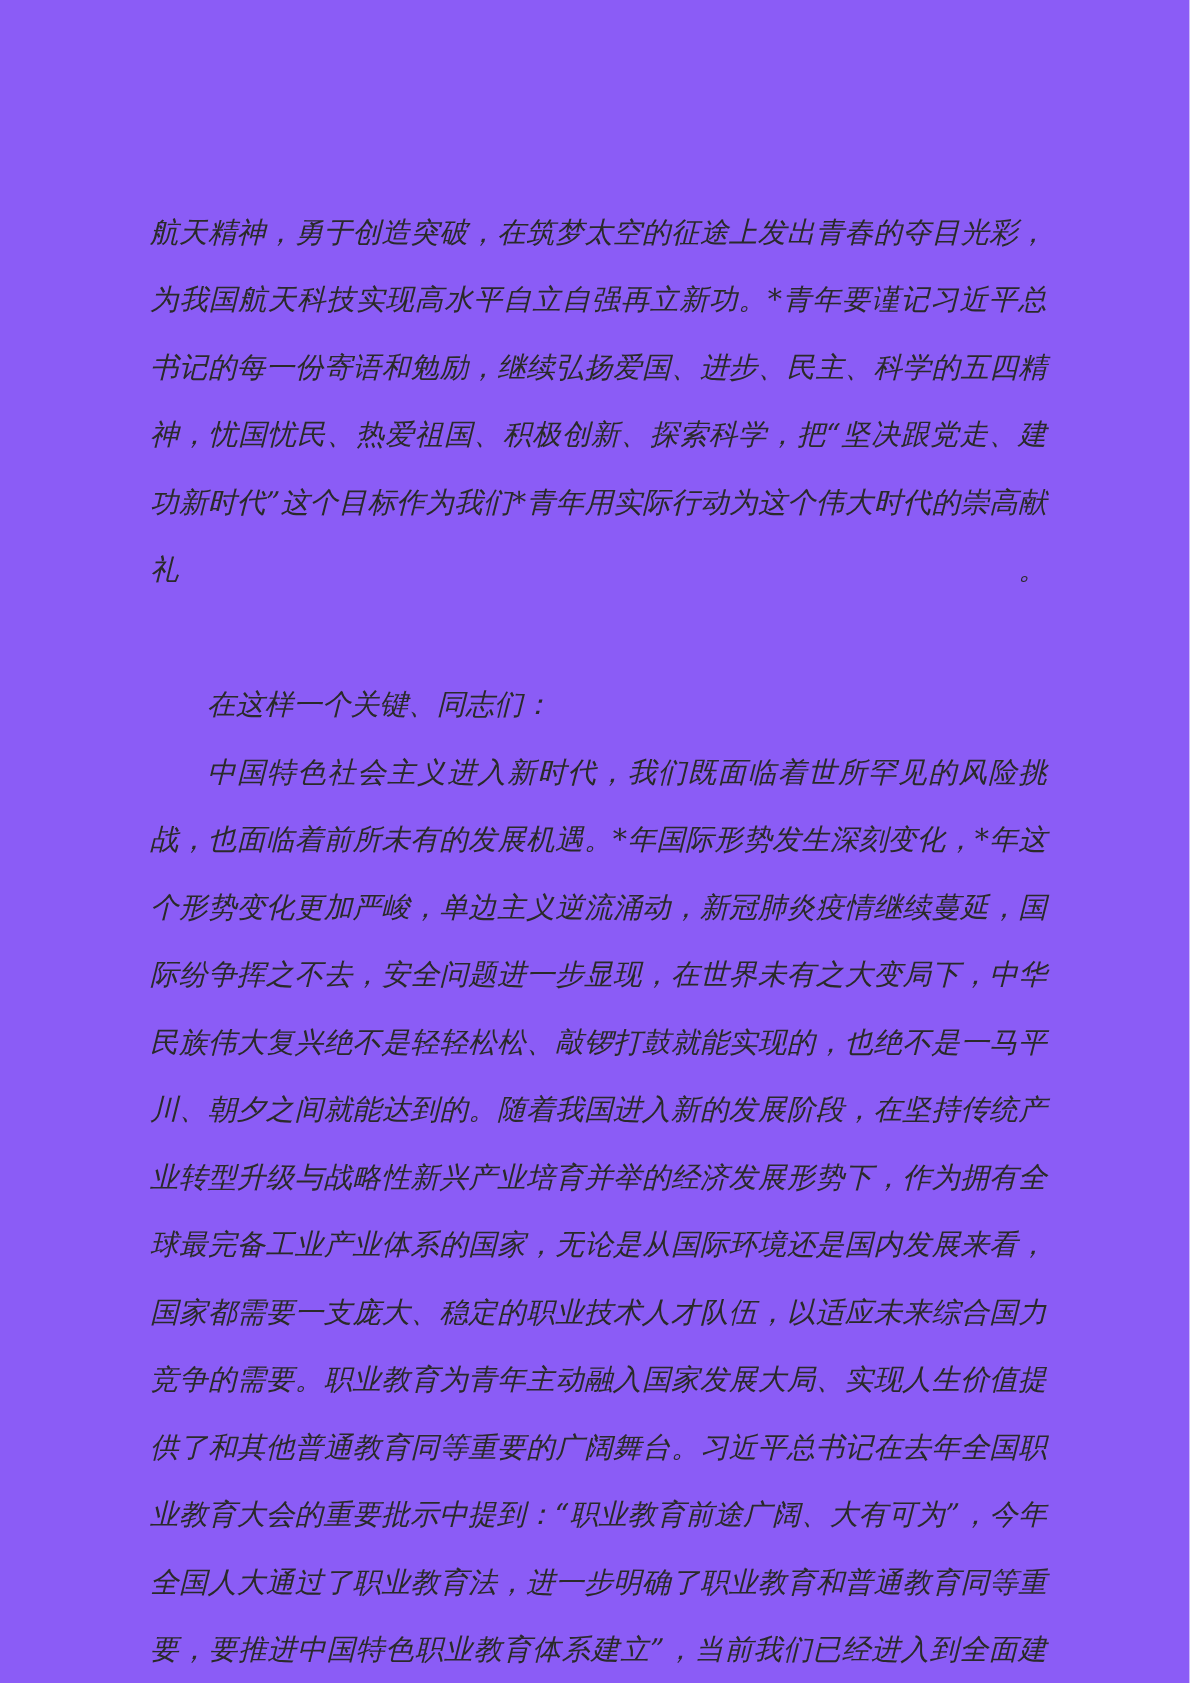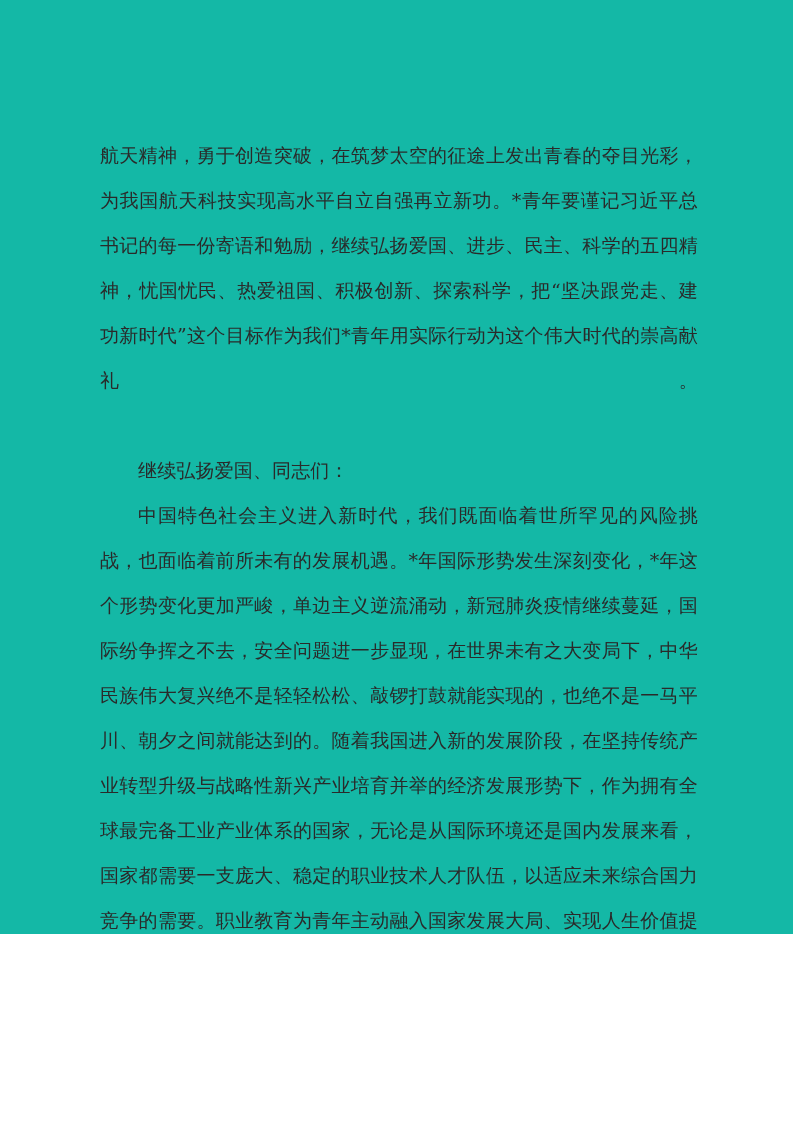--- a/index.html
+++ b/index.html
@@ -8,24 +8,25 @@
     background: #ffffff;
   }
 
   body {
     font-family: "DejaVu Serif", "Liberation Serif", serif;
   }
 
   .page {
     position: relative;
     width: 793px;
-    height: 934px;
-    background: #14b8a6;
+    height: 1122px;
+    background: #8b5cf6;
     overflow: hidden;
     box-sizing: border-box;
+    font-style: italic;
   }
 
   
   .text-column {
     position: absolute;
     left: 100px;
     top: 133px;
     width: 598px;
   }
 
@@ -70,19 +71,19 @@
 </style>
 </head>
 <body>
 
 <div class="page">
 
   <div class="text-column">
 
     <p class="para continuation">航天精神，勇于创造突破，在筑梦太空的征途上发出青春的夺目光彩，为我国航天科技实现高水平自立自强再立新功。*青年要谨记习近平总书记的每一份寄语和勉励，继续弘扬爱国、进步、民主、科学的五四精神，忧国忧民、热爱祖国、积极创新、探索科学，把“坚决跟党走、建功新时代”这个目标作为我们*青年用实际行动为这个伟大时代的崇高献礼。</p>
 
-    <p class="para salutation">继续弘扬爱国、同志们：</p>
+    <p class="para salutation">在这样一个关键、同志们：</p>
 
     <p class="para indented">中国特色社会主义进入新时代，我们既面临着世所罕见的风险挑战，也面临着前所未有的发展机遇。*年国际形势发生深刻变化，*年这个形势变化更加严峻，单边主义逆流涌动，新冠肺炎疫情继续蔓延，国际纷争挥之不去，安全问题进一步显现，在世界未有之大变局下，中华民族伟大复兴绝不是轻轻松松、敲锣打鼓就能实现的，也绝不是一马平川、朝夕之间就能达到的。随着我国进入新的发展阶段，在坚持传统产业转型升级与战略性新兴产业培育并举的经济发展形势下，作为拥有全球最完备工业产业体系的国家，无论是从国际环境还是国内发展来看，国家都需要一支庞大、稳定的职业技术人才队伍，以适应未来综合国力竞争的需要。职业教育为青年主动融入国家发展大局、实现人生价值提供了和其他普通教育同等重要的广阔舞台。习近平总书记在去年全国职业教育大会的重要批示中提到：“职业教育前途广阔、大有可为”，今年全国人大通过了职业教育法，进一步明确了职业教育和普通教育同等重要，要推进中国特色职业教育体系建立”，当前我们已经进入到全面建设中国特色社会主义现代化新征程，全省正在积极推进民族团结进步示范区，生态文明建设排头兵，面向*辐射中心的建设，*要和全国同基本实现现代化，*一年要多干五年的活，我们才可能和全国同步实现这样的目标，学校现在正处于双高建设的关键期，多重任务的叠加期，高质量发展的攻坚期，在这样一个关键</p>
 
   </div>
 
 </div>
 
 </body></html>

